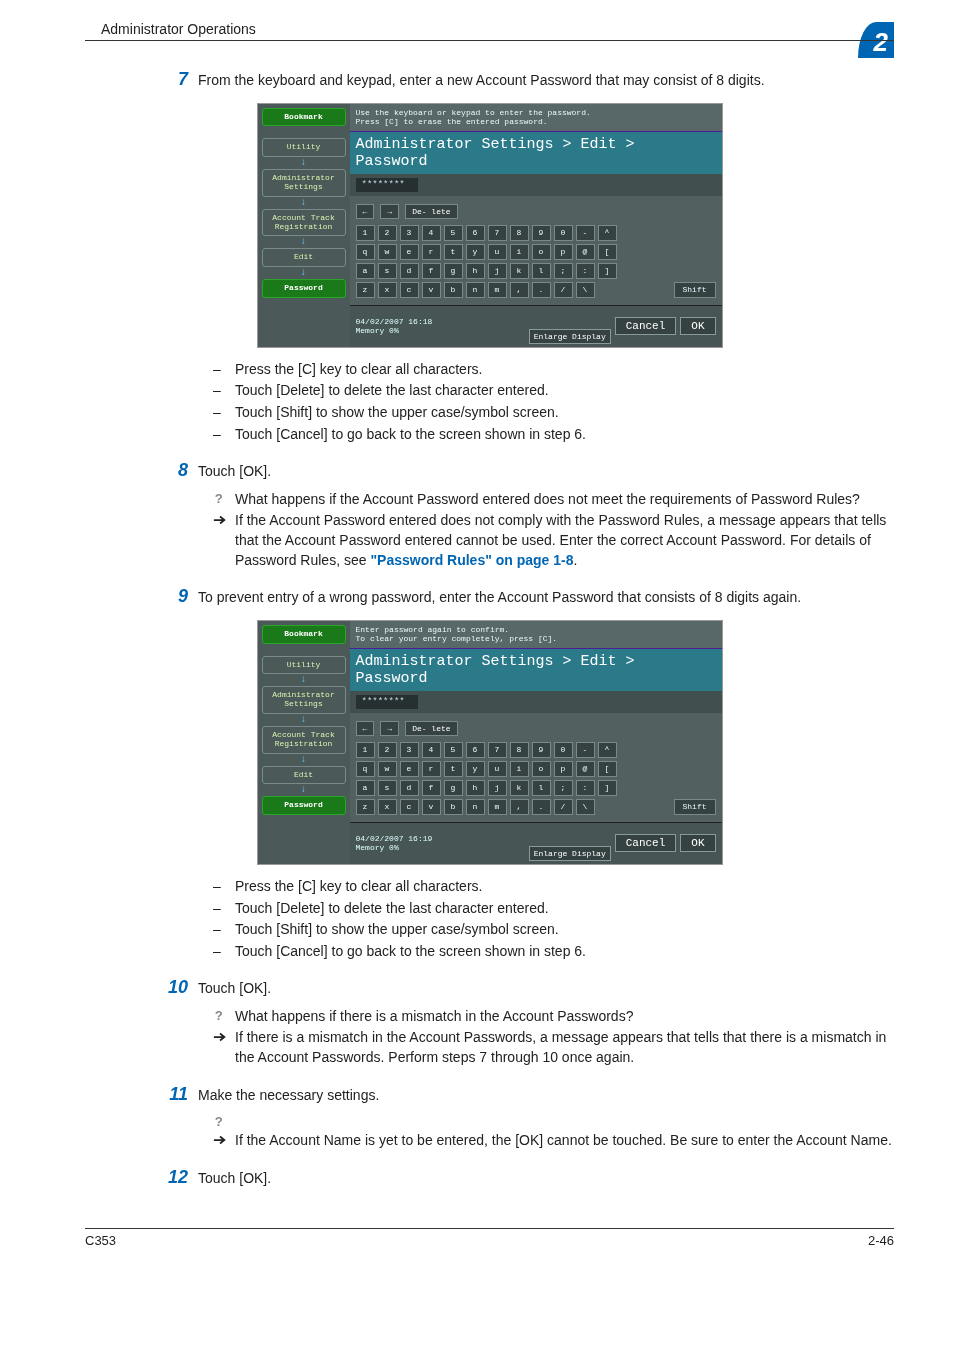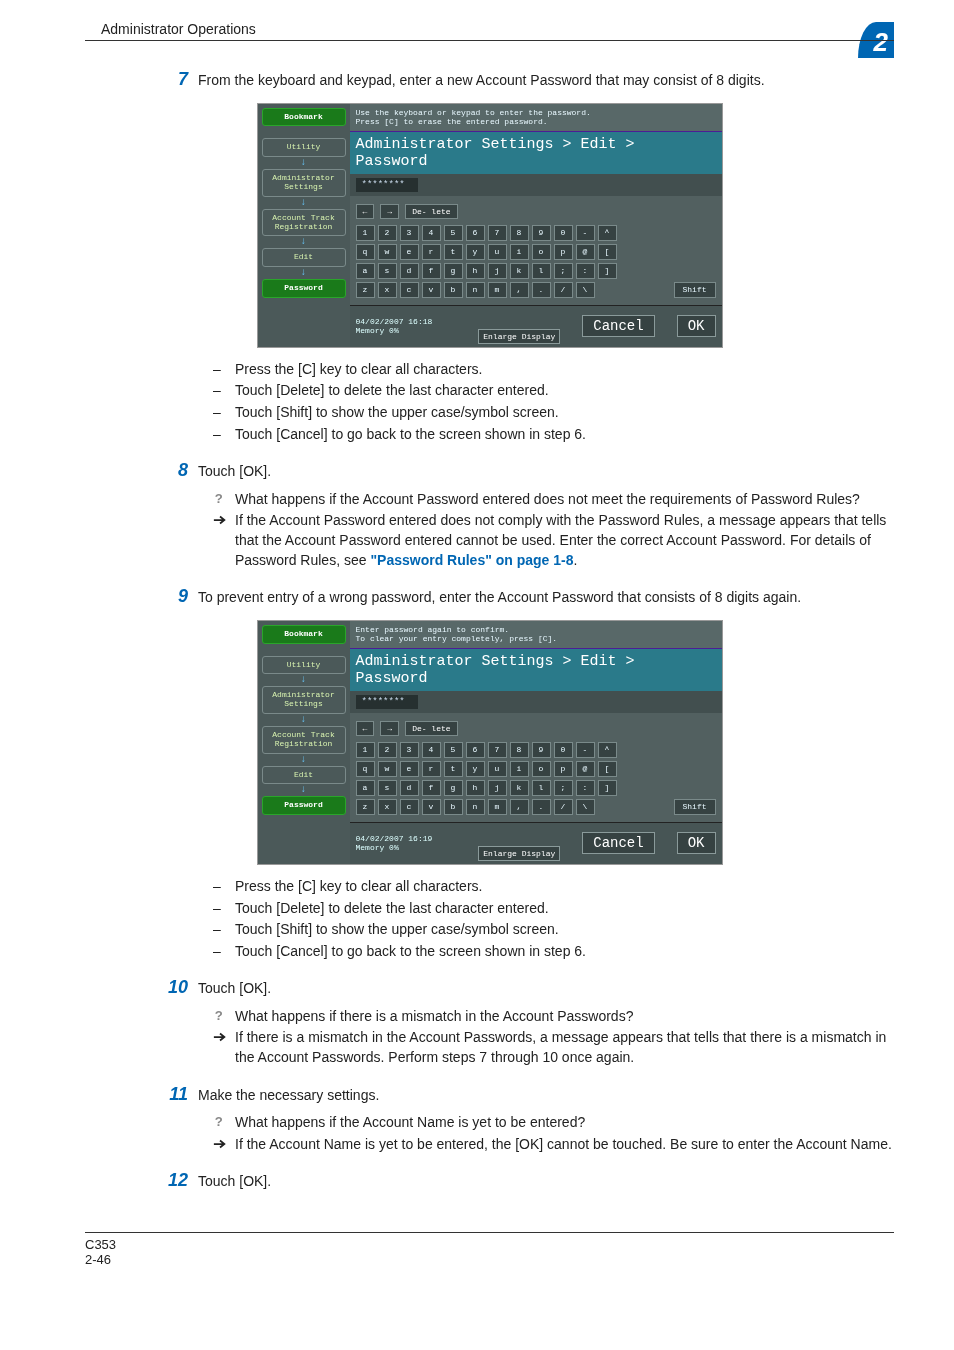--- a/index.html
+++ b/index.html
@@ -157,42 +157,41 @@
     width:17px; height:14px; font-size:8px;
     display:flex; align-items:center; justify-content:center;
   }
   .key.wide { width:40px;}
   .statusbar {
     display:flex;
     background:#475555;
     border-top:1px solid #222;
     padding:3px 6px;
     align-items:center;
-    gap:22px;
+    gap:4px;
     font-size:8px;
     color:#dff;
   }
   .statusbar .sp { flex:1;}
   .sbtn {
     background:#364242;
     border:1px solid #8a9a9a;
     padding:2px 10px;
     color:#fff;
-    font-size:14px;
+    font-size:11px;
   }
   .sbtn.enl { padding:2px 4px; font-size:8px;margin-top:20px;}
   
   .footerline {
     border-top:1px solid #333;
     margin-top:40px;
     display:flex;
     justify-content:space-between;
     font-size:13px;
     padding-top:4px;
-    flex-direction:column;
   }
 </style>
 </head>
 <body>
 
 <div class="page">
   <div class="corner-badge">2</div>
   <div class="topline">
     <span class="title">Administrator Operations</span>
   </div>
@@ -499,21 +498,20 @@
     <div class="stepnum">11</div>
     <div class="steptext">Make the necessary settings.</div>
   </div>
   <div class="sublist">
     <div class="row">
       <span class="qicon">
           <svg viewBox="0 0 16 16">
             <text x="2" y="13" font-size="15" font-weight="bold" fill="#888">?</text>
           </svg>
         </span>
-      <span>What happens if the Account Name is yet to be entered?</span>
     </div>
     <div class="row">
       <span class="aicon">
           <svg viewBox="0 0 16 16">
             <path d="M1 8 H12 M8 4 L13 8 L8 12" stroke="#222" stroke-width="2" fill="none"></path>
           </svg>
         </span>
       <span>If the Account Name is yet to be entered, the [OK] cannot be touched. Be sure to enter the Account Name.</span>
     </div>
   </div>

